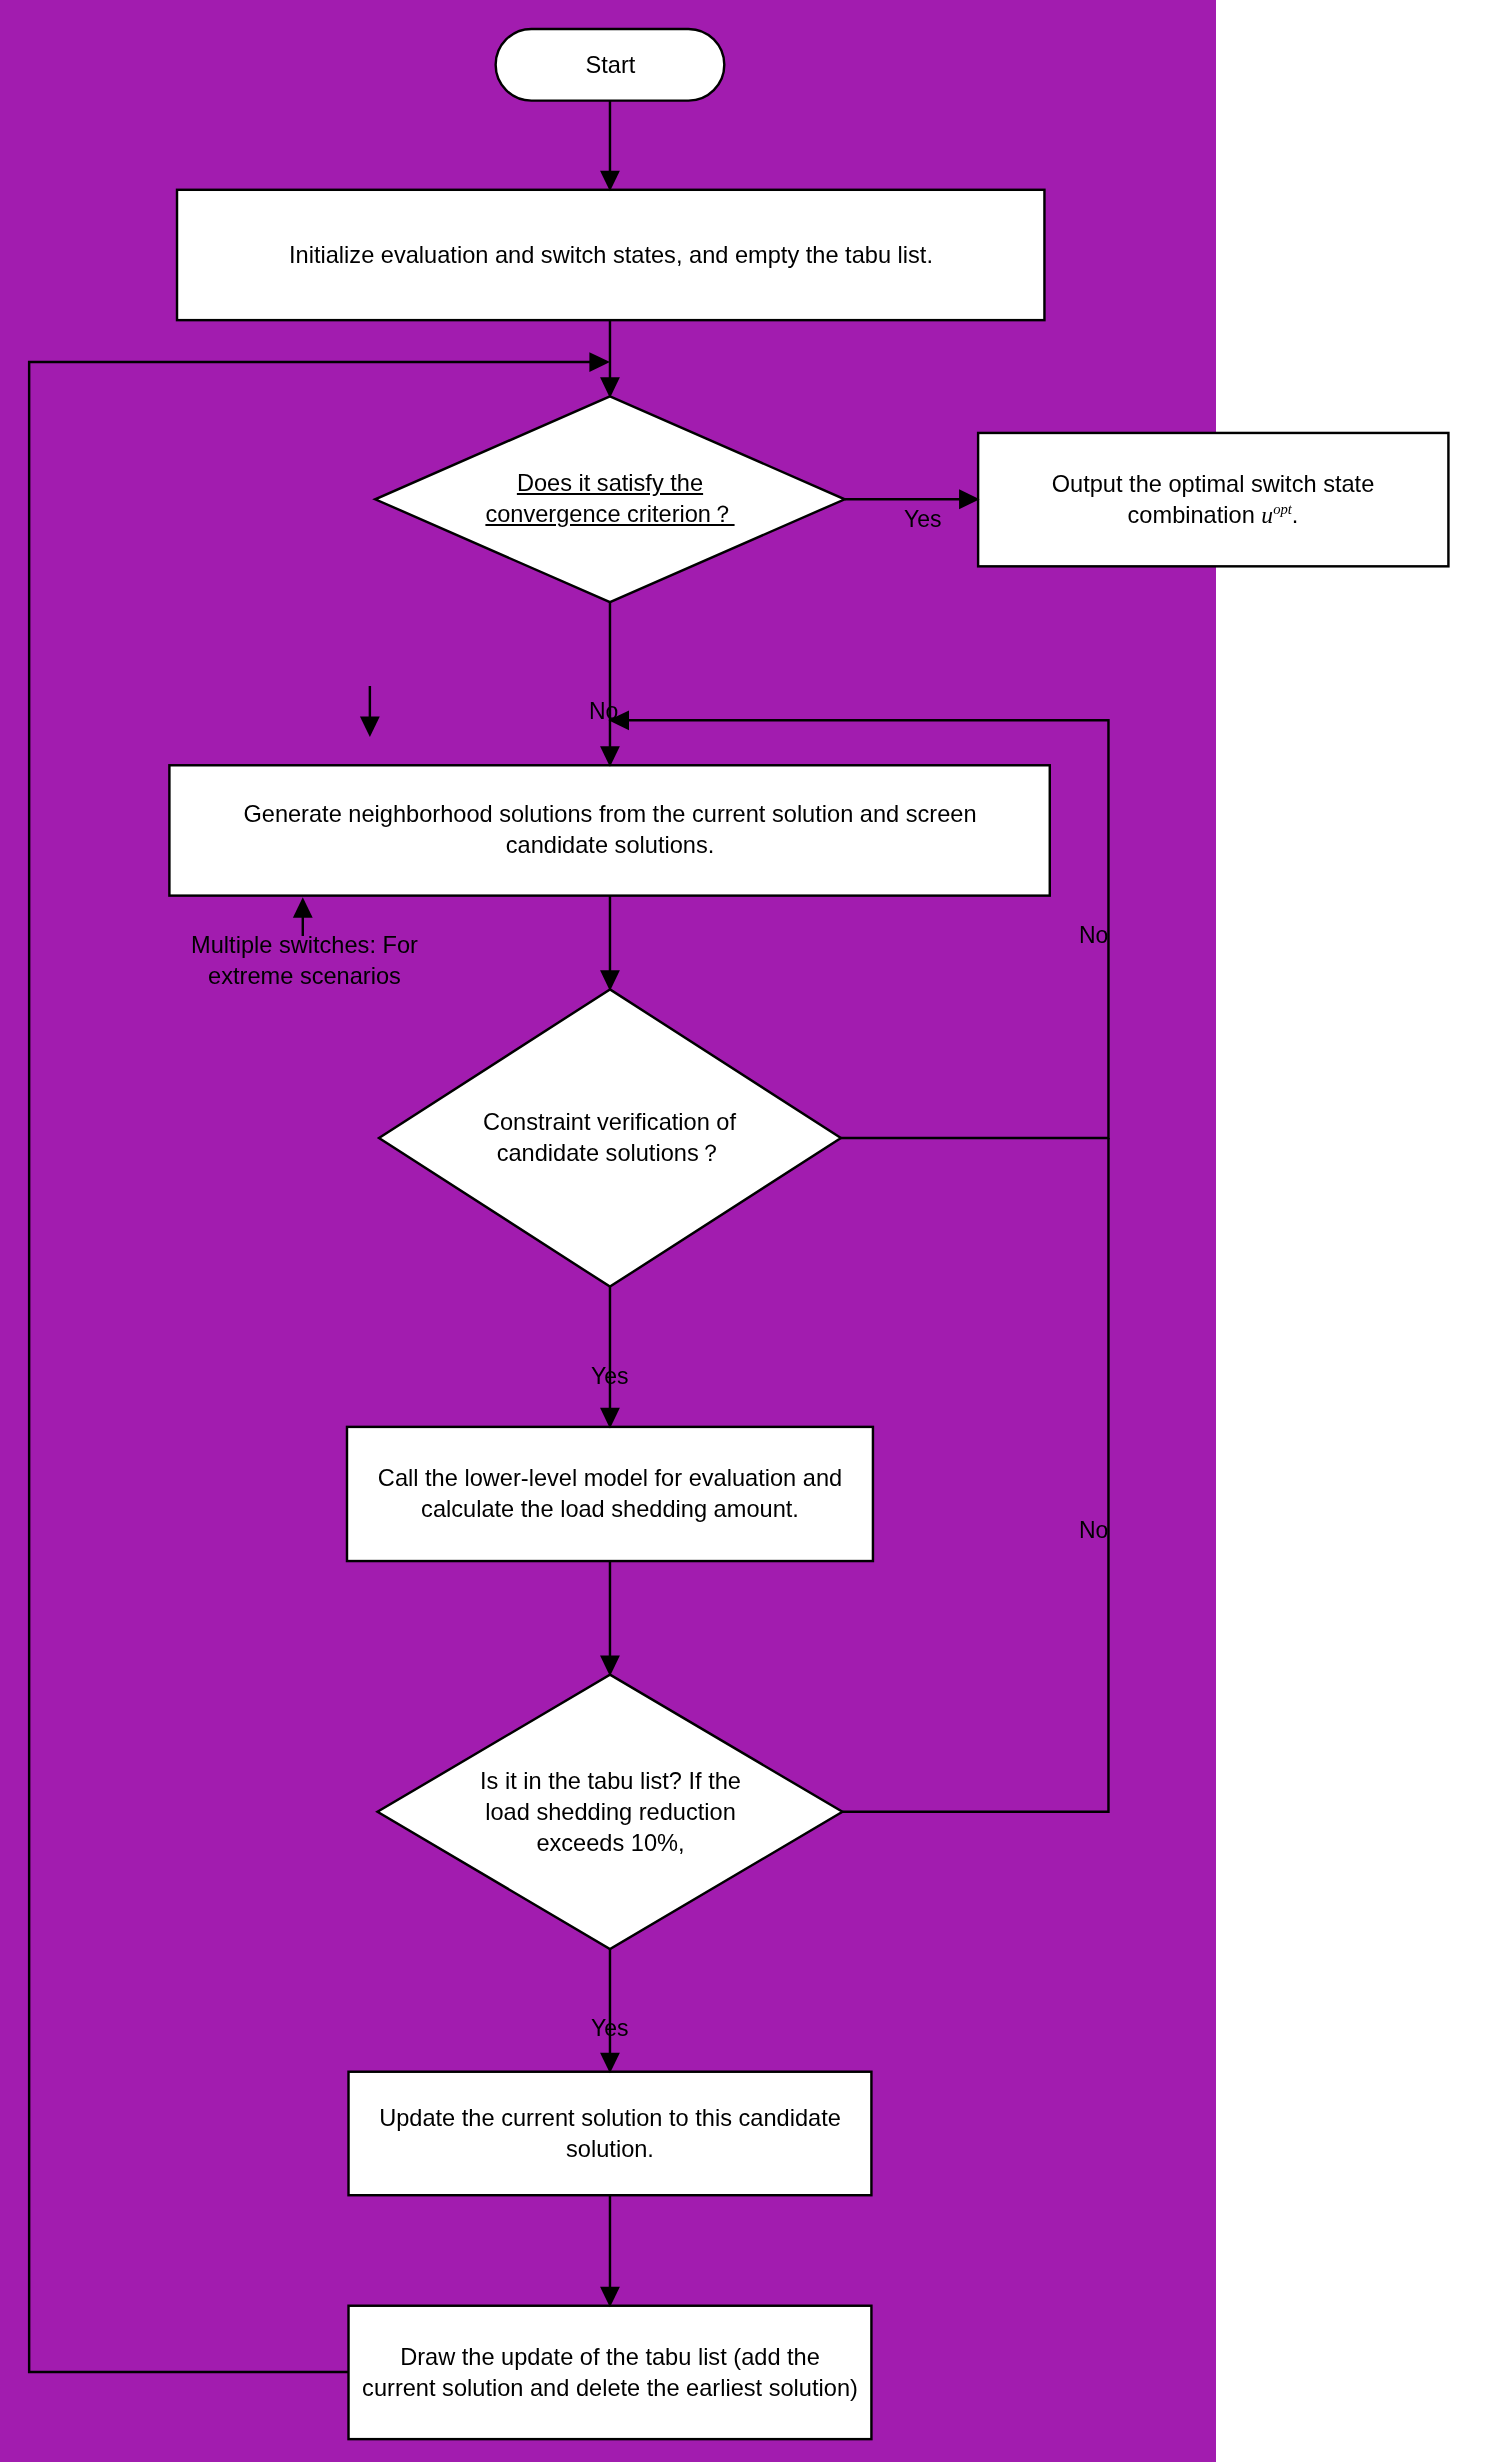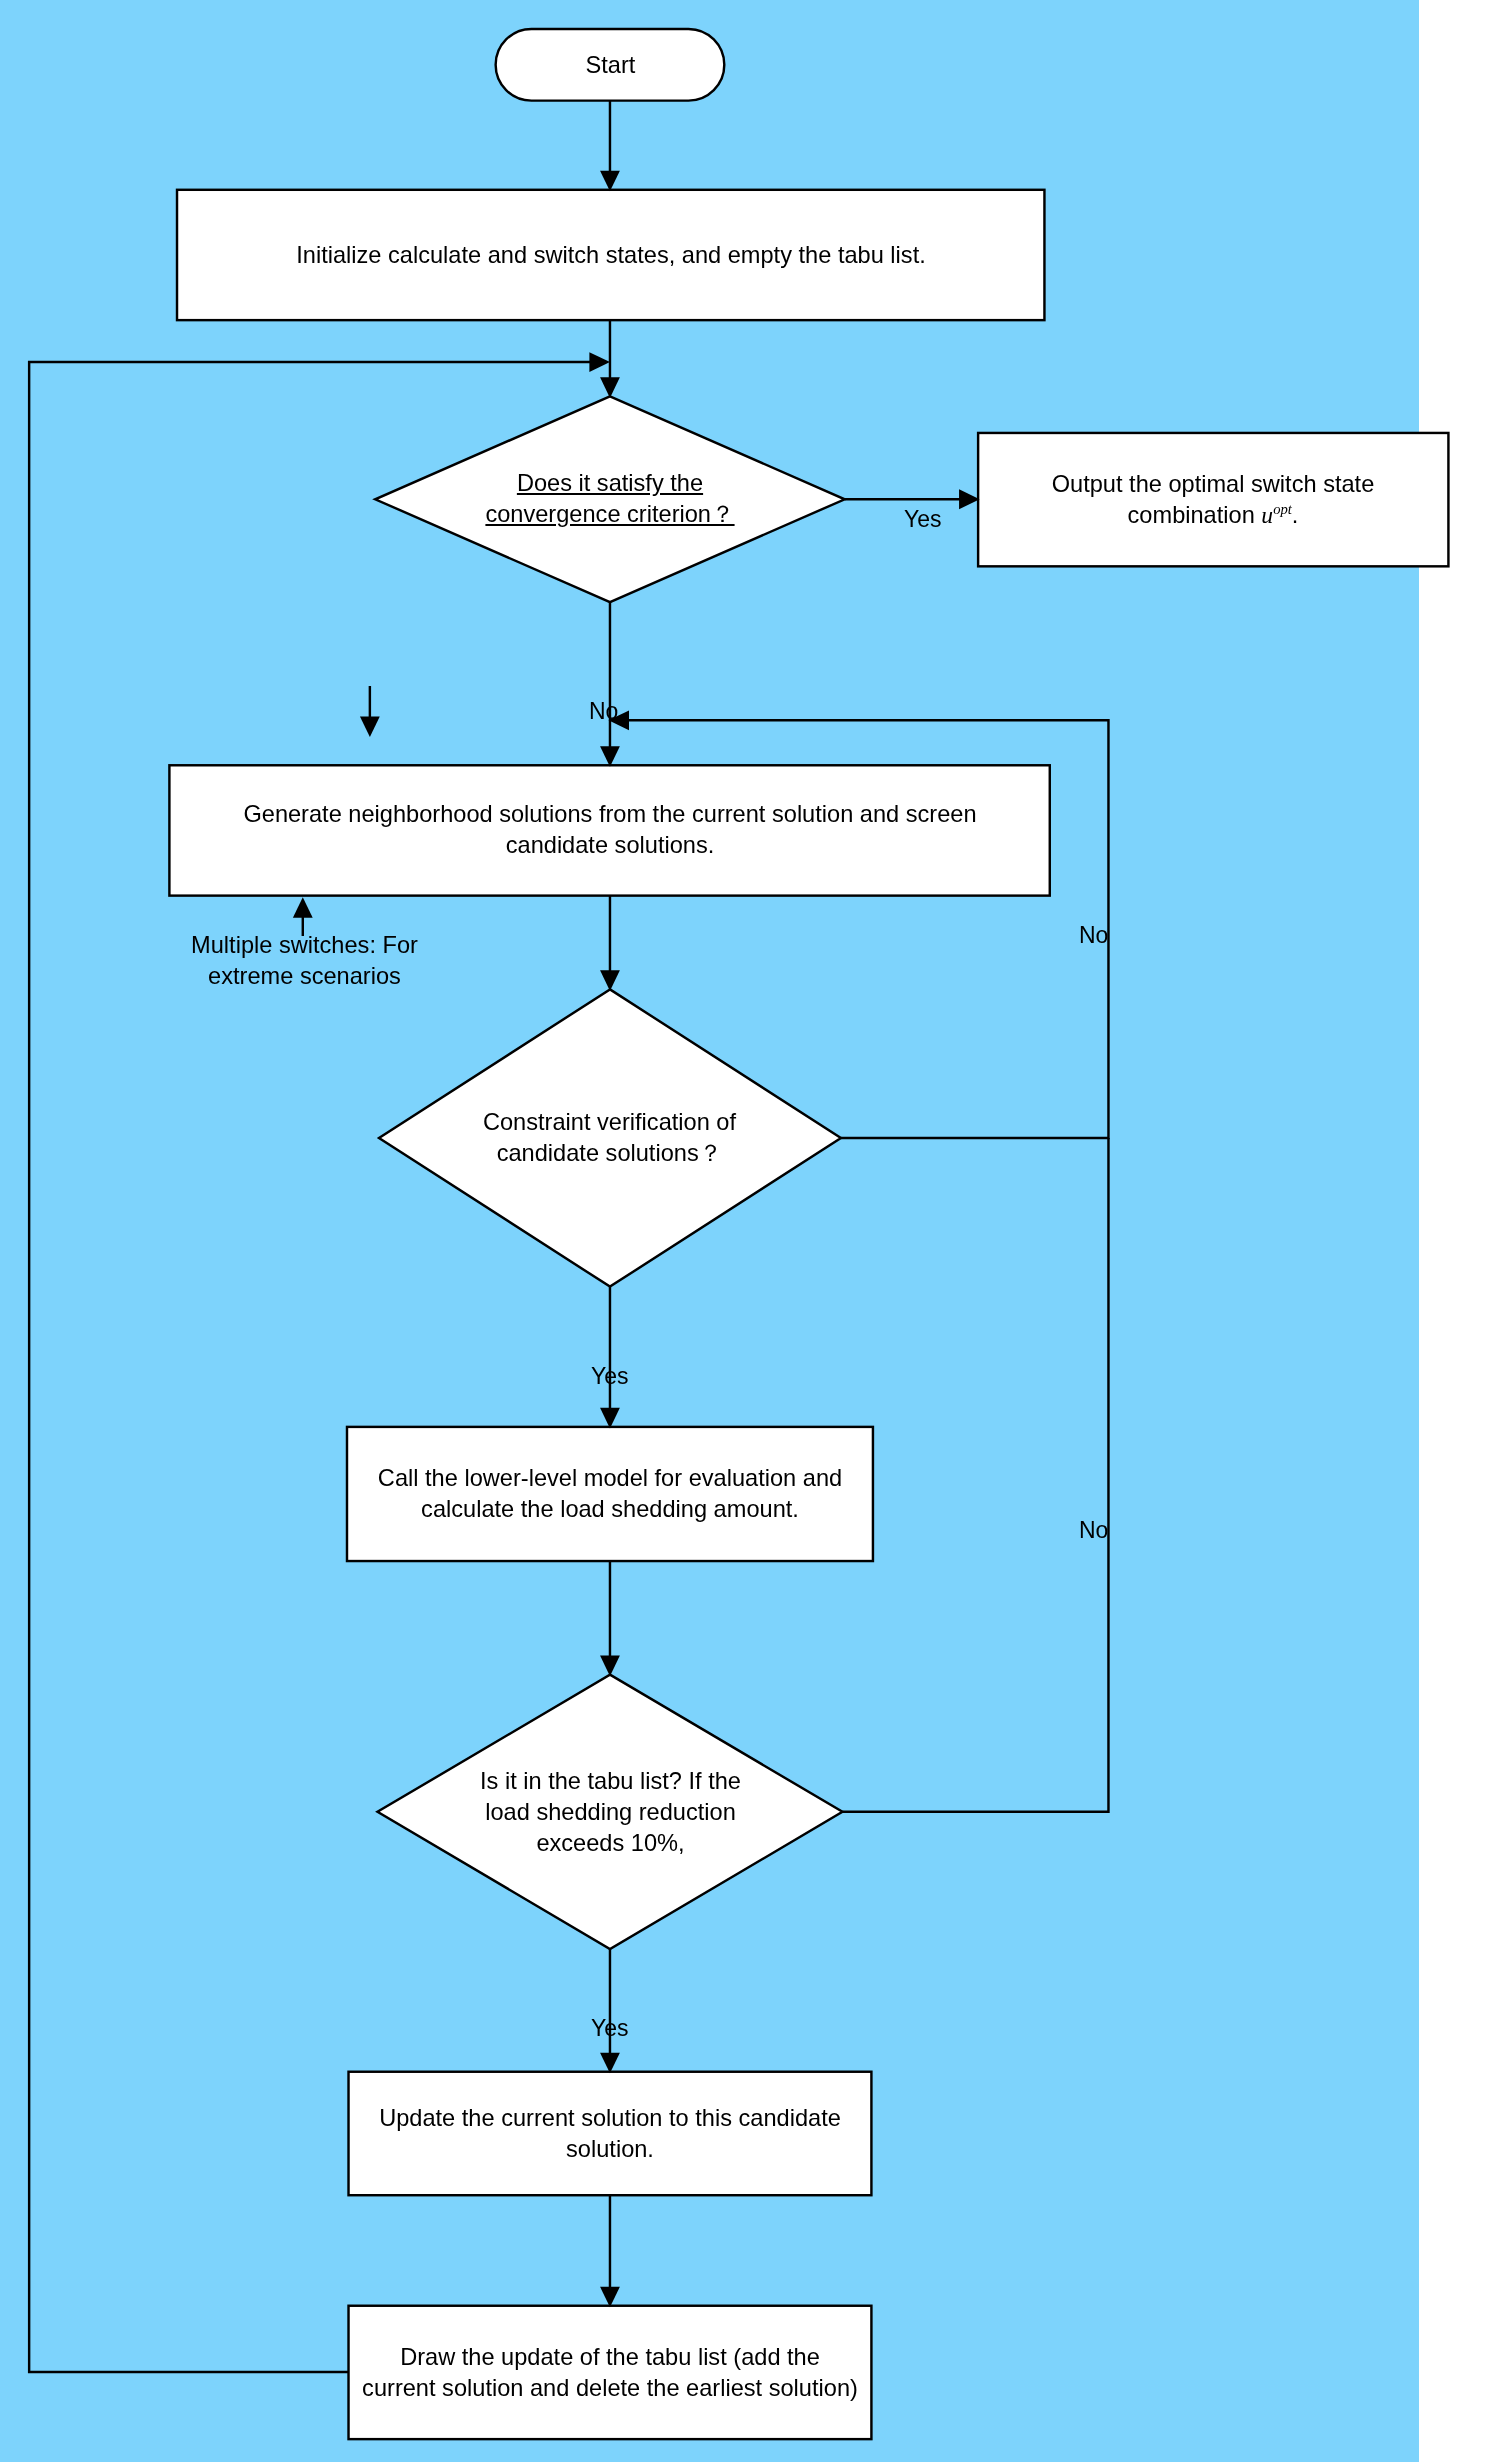--- a/index.html
+++ b/index.html
@@ -2,23 +2,23 @@
 <html style="font-size:12.2px"><head>
 <meta charset="utf-8">
 <style>
   html, body {
     margin: 0;
     padding: 0;
     background: #ffffff;
   }
   #canvas {
     position: relative;
-    width: 1419px;
+    width: 1216px;
     height: 2462px;
-    background: #7dd3fc;
+    background: #a21caf;
     font-family: "Liberation Sans", sans-serif;
   }
   svg.flow {
     position: absolute;
     left: 0;
     top: 0;
     width: 1489px;
     height: 2462px;
     overflow: visible;
   }
@@ -140,21 +140,21 @@
 
     <path class="conn" d="M 485,900 L 485,954"></path>
     <polygon class="arrowhead" points="485,967 472,940 498,940"></polygon>
 
     <path class="conn" d="M 397,1228 L 397,1190"></path>
     <polygon class="arrowhead" points="397,1177 384,1204 410,1204"></polygon>
   </svg>
 
   <div class="node-text" style="left:496px; top:29px; width:229px; height:72px; font-size:23.6px;">Start</div>
 
-  <div class="node-text" style="left:200px; top:190px; width:822px; height:130px; font-size:23.6px;">Initialize calculate and switch states, and empty the tabu list.</div>
+  <div class="node-text" style="left:200px; top:190px; width:822px; height:130px; font-size:23.6px;">Initialize evaluation and switch states, and empty the tabu list.</div>
 
   <div class="node-text" style="left:427px; top:423px; width:366px; height:152px; font-size:23.6px;text-decoration:underline;">Does it satisfy the
 convergence criterion？</div>
 
   <div class="node-text" style="left:993px; top:433px; width:440px; height:133px; font-size:23.6px;">
     <span><span>Output the optimal switch state
 combination </span><span class="math-var">u</span><span class="math-sup">opt</span><span>.</span></span>
   </div>
 
   <div class="node-text" style="left:200px; top:765px; width:820px; height:130px; font-size:23.6px;">Generate neighborhood solutions from the current solution and screen candidate solutions.</div>

